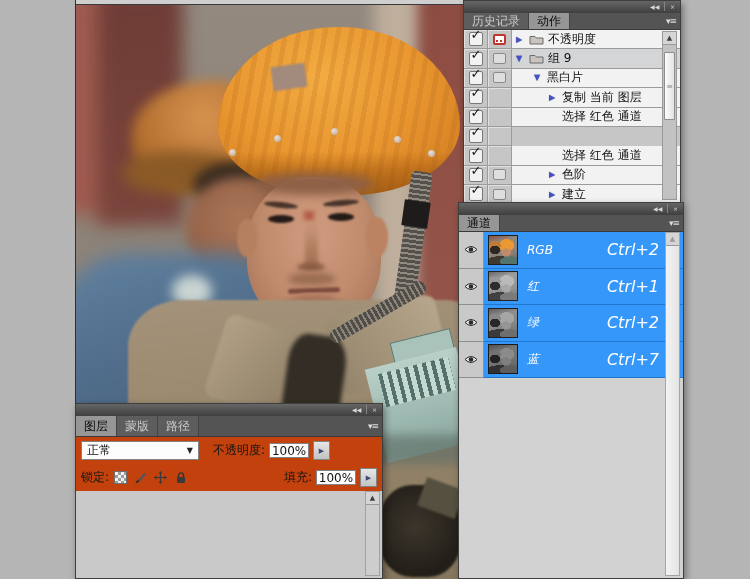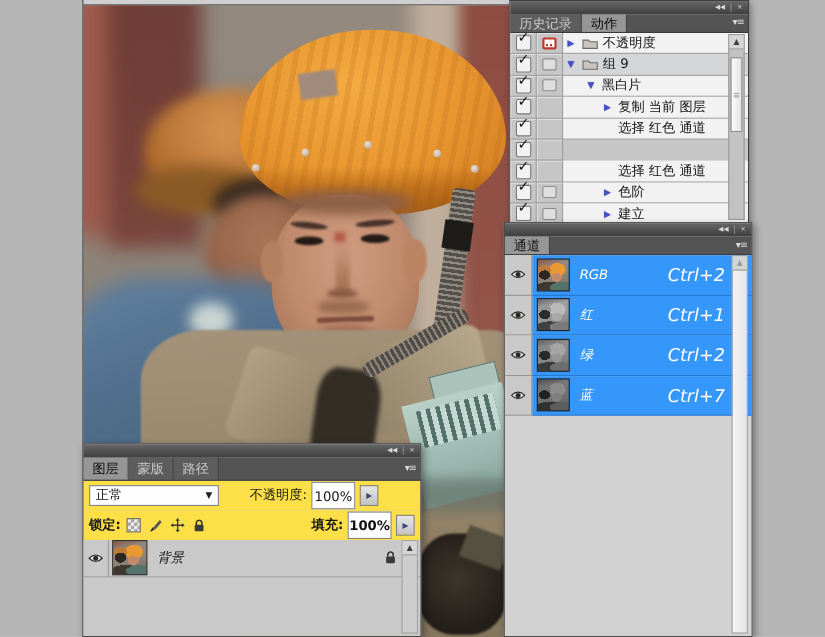--- a/index.html
+++ b/index.html
@@ -65,27 +65,27 @@
     linear-gradient(165deg, #8a4f43 0%, #928a80 25%, #8a8177 60%, #6e665b 100%);}
   .g-red{filter:grayscale(1) brightness(1.14);}
   .g-green{filter:grayscale(1) brightness(1.02);}
   .g-blue{filter:grayscale(1) brightness(.86);}
   .chan-scroll{position:absolute;top:29px;bottom:2px;right:3px;width:15px;background:linear-gradient(90deg,#f3f3f3,#e4e4e4);border:1px solid #a5a5a5;box-sizing:border-box;}
   .chan-fill{flex:1;background:#d2d2d2;}
 
   
   .layers-panel{left:75px;top:403px;width:308px;height:176px;}
   .layers-panel .tabbar{height:20px;}
-  .lrow{display:flex;align-items:center;background:#fde047;}
+  .lrow{display:flex;align-items:center;background:#c2410c;}
   .l-controls1{height:27px;padding:0 5px;border-bottom:0;}
-  .l-controls2{height:27px;padding:0 5px;font-weight:bold;}
+  .l-controls2{height:27px;padding:0 5px;}
   .dropdown{width:118px;height:19px;background:#fdfdfd;border:1px solid #838383;display:flex;align-items:center;padding:0 5px;font-size:12px;color:#111;box-sizing:border-box;}
   .dropdown .dd-arrow{margin-left:auto;font-size:8px;color:#222;}
   .ctl-label{font-size:12px;color:#161616;}
-  .valbox{width:40px;height:25px;background:#fdfdfd;border:1px solid #838383;display:flex;align-items:center;justify-content:center;font-size:12px;color:#111;box-sizing:border-box;}
+  .valbox{width:40px;height:15px;background:#fdfdfd;border:1px solid #838383;display:flex;align-items:center;justify-content:center;font-size:12px;color:#111;box-sizing:border-box;}
   .spin{width:17px;height:19px;margin-left:4px;background:linear-gradient(#e6e6e6,#c3c3c3);border:1px solid #838383;display:flex;align-items:center;justify-content:center;font-size:7px;color:#3d4a7c;box-sizing:border-box;}
   .lockbtn{width:17px;height:17px;display:flex;align-items:center;justify-content:center;margin-left:3px;}
   .checker{width:11px;height:11px;border:1px solid #6f6f6f;background-image:linear-gradient(45deg,#9c9c9c 25%,transparent 25%,transparent 75%,#9c9c9c 75%),linear-gradient(45deg,#9c9c9c 25%,#f1f1f1 25%,#f1f1f1 75%,#9c9c9c 75%);background-size:6px 6px;background-position:0 0,3px 3px;}
   .layers-body{position:absolute;top:87px;left:0;right:0;bottom:0;display:flex;flex-direction:column;background:#c9c9c9;}
   .layer-row{flex:0 0 33.5px;display:flex;min-height:0;}
   .l-eye{width:22px;flex:0 0 22px;background:#c9c9c9;border-right:1px solid #979797;border-bottom:1px solid #979797;display:flex;align-items:center;justify-content:center;}
   .l-main{flex:1;display:flex;align-items:center;padding:0 22px 0 3px;border-bottom:1px solid #979797;background:#c9c9c9;color:#111;min-width:0;}
   .l-main.sel{background:#3697fa;color:#fff;}
   .l-thumb{width:30px;height:30px;border:1px solid #242424;flex:0 0 auto;}
   .l-thumb.selth{border:1px solid #0a0a0a;box-shadow:inset 0 0 0 2px #e9e9e9,0 0 0 1px #0a0a0a;}
@@ -400,21 +400,21 @@
       <div class="tab">蒙版</div>
       <div class="tab">路径</div>
       <span class="panel-menu">▾≡</span>
     </div>
 
     <div class="lrow l-controls1">
       <div class="dropdown">
         <span>正常</span>
         <span class="dd-arrow">▼</span>
       </div>
-      <span class="ctl-label" style="margin-left:28px;text-align:center;">不透明度:</span>
+      <span class="ctl-label" style="margin-left:14px;text-align:center;">不透明度:</span>
       <div class="valbox" style="margin-left:4px;">
           <span>100%</span>
         </div>
       <div class="spin">
           <span>▶</span>
         </div>
     </div>
 
     <div class="lrow l-controls2">
       <span class="ctl-label">锁定:</span>
@@ -441,38 +441,20 @@
       <span class="ctl-label" style="margin-left:auto;">填充:</span>
       <div class="valbox" style="margin-left:4px;">
           <span>100%</span>
         </div>
       <div class="spin">
           <span>▶</span>
         </div>
     </div>
 
     <div class="layers-body">
-      <div class="layer-row">
-        <div class="l-eye">
-          <svg width="14" height="9" viewBox="0 0 14 9">
-              <path d="M1 4.5 Q7 -1.5 13 4.5 Q7 10.5 1 4.5 Z" fill="#ece9e4" stroke="#2a2a2a"></path>
-              <circle cx="7" cy="4.5" r="2.3" fill="#2a2a2a"></circle>
-            </svg>
-        </div>
-        <div class="l-main">
-          <div class="l-thumb mini-art"></div>
-          <span class="l-label ital">背景</span>
-          <span class="l-lockbadge">
-            <svg width="10" height="12" viewBox="0 0 10 12">
-                <path d="M2.5 5.2 V3.4 a2.5 2.5 0 0 1 5 0 V5.2" fill="none" stroke="#333" stroke-width="1.4"></path>
-                <rect x="1" y="5" width="8" height="6" rx="1" fill="#3a3a3a"></rect>
-              </svg>
-          </span>
-        </div>
-      </div>
       <div class="l-fill"></div>
     </div>
     <div class="l-scroll">
       <div class="sb-up">▲</div>
     </div>
   </section>
 
 </div>
 
 </body></html>

